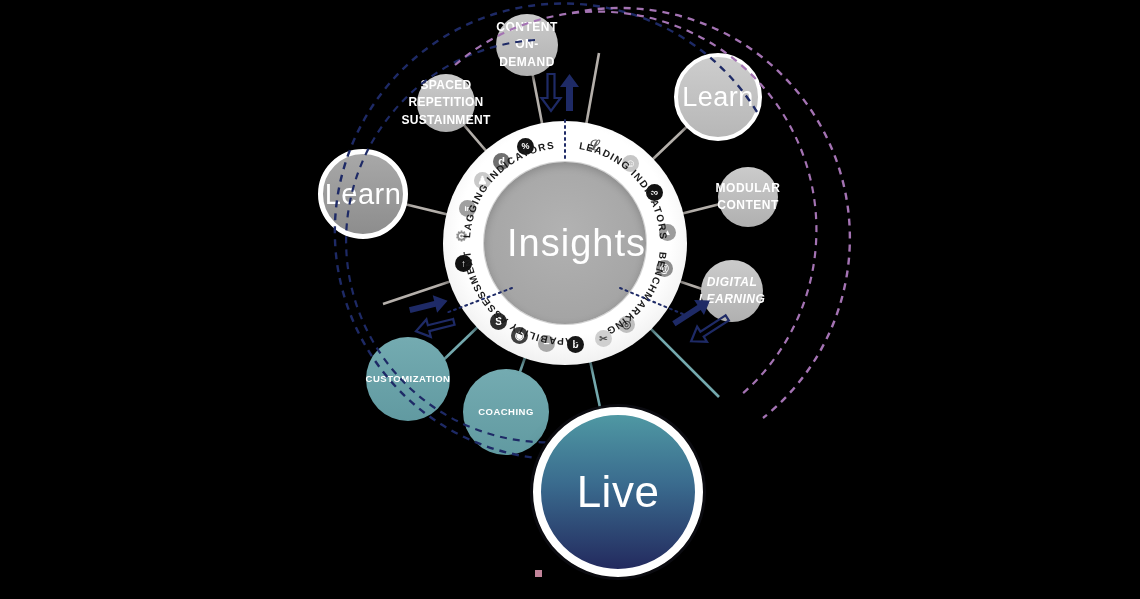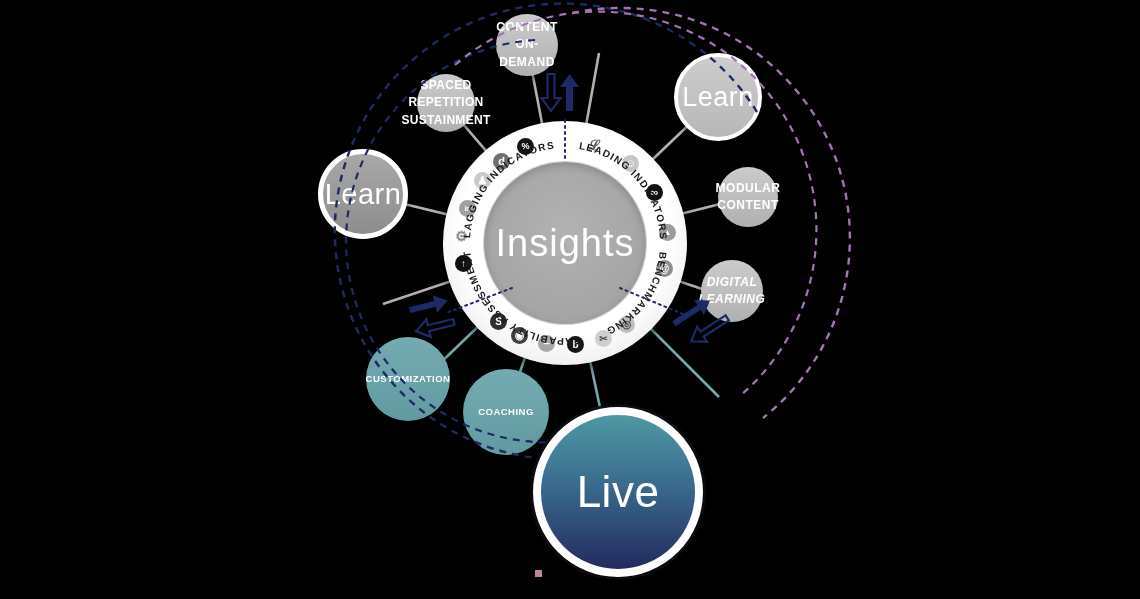--- a/index.html
+++ b/index.html
@@ -24,21 +24,21 @@
              background:linear-gradient(180deg,#4f98a3 0%,#3a6b8e 45%,#232a5e 100%);
              box-shadow:0 0 0 3px rgba(12,12,18,.9),0 8px 18px rgba(0,0,0,.6);}
   #node-live .big-label{font-size:44px;text-align:right;}
 
   #hub{position:absolute;left:443px;top:121px;width:244px;height:244px;border-radius:50%;z-index:4;
        background:radial-gradient(circle at 50% 45%,#ffffff 58%,#efefef 76%,#dcdcdc 90%,#c8c8c8 100%);
        box-shadow:0 4px 12px rgba(0,0,0,.6);}
   #hub-inner{position:absolute;left:41px;top:41px;width:162px;height:162px;border-radius:50%;
        background:radial-gradient(circle at 50% 42%,#b2b2b2,#a2a2a2 85%);
        box-shadow:0 0 0 1px #d2d2d2, inset 0 3px 8px rgba(0,0,0,.18);
-       display:flex;align-items:center;justify-content:center;}
+       display:flex;align-items:center;justify-content:flex-end;}
   #hub-inner .big-label{font-size:38px;letter-spacing:1px;}
   .ricon{position:absolute;width:17px;height:17px;border-radius:50%;display:flex;
          align-items:center;justify-content:center;font-weight:bold;line-height:1;}
 </style>
 </head>
 <body>
 
 <div id="canvas">
 
   <svg id="connectors" class="layer" width="1140" height="599">

